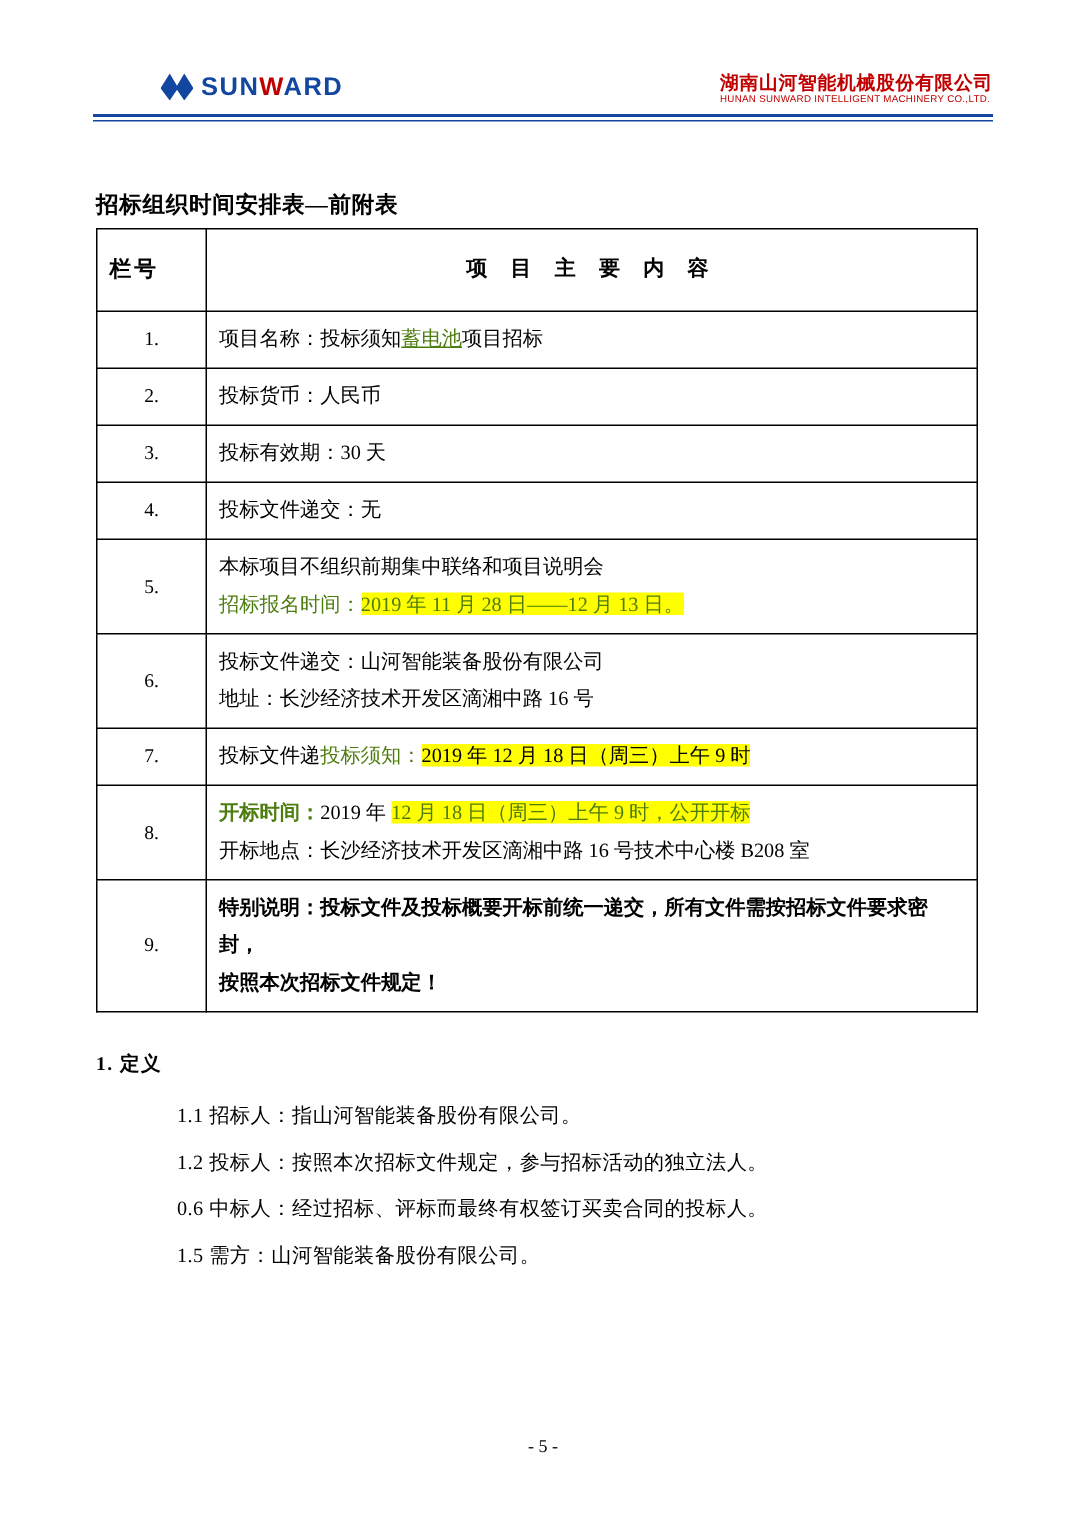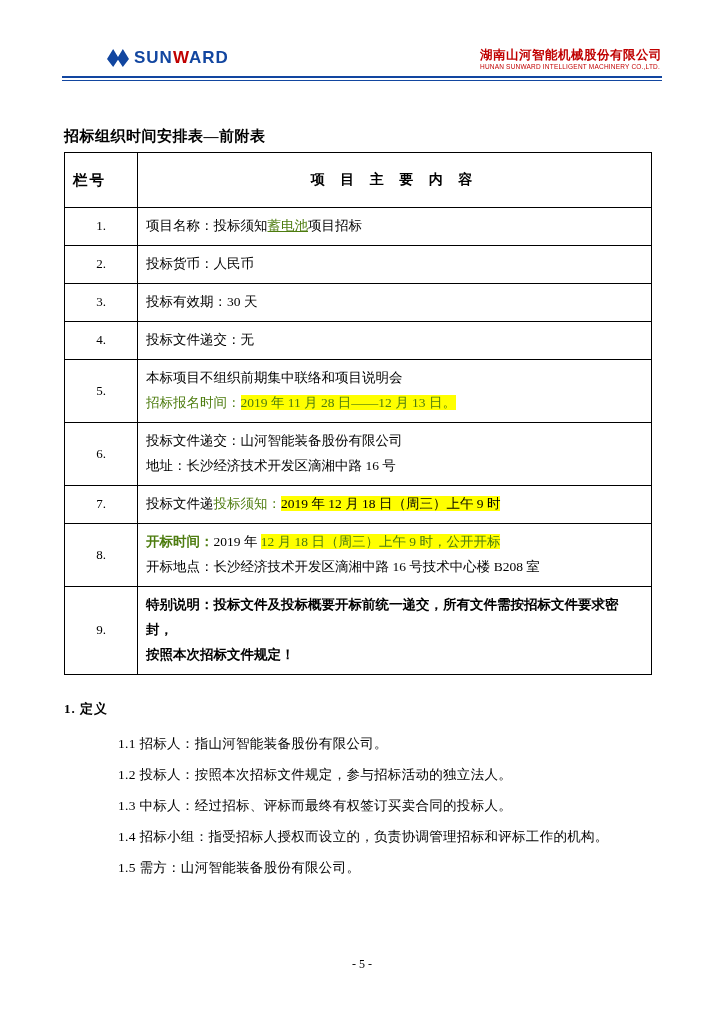--- a/index.html
+++ b/index.html
@@ -280,19 +280,18 @@
             <span class="cell-line"><span class="bold">按照本次招标文件规定！</span></span>
           </td>
         </tr>
       </tbody>
   </table>
 
   <div class="def-title">1.  定义</div>
   <div class="def-list">
       <div class="def-item">1.1 招标人：指山河智能装备股份有限公司。</div>
       <div class="def-item">1.2 投标人：按照本次招标文件规定，参与招标活动的独立法人。</div>
-      <div class="def-item">1.3 中标人：经过招标、评标而最终有权签订买卖合同的投标人。</div>
-      <div class="def-item">1.4 招标小组：指受招标人授权而设立的，负责协调管理招标和评标工作的机构。</div>
+      <div class="def-item">0.6 中标人：经过招标、评标而最终有权签订买卖合同的投标人。</div>
       <div class="def-item">1.5 需方：山河智能装备股份有限公司。</div>
     </div>
 
   <div class="footer">- 5 -</div>
 </div>
 
 </body></html>

